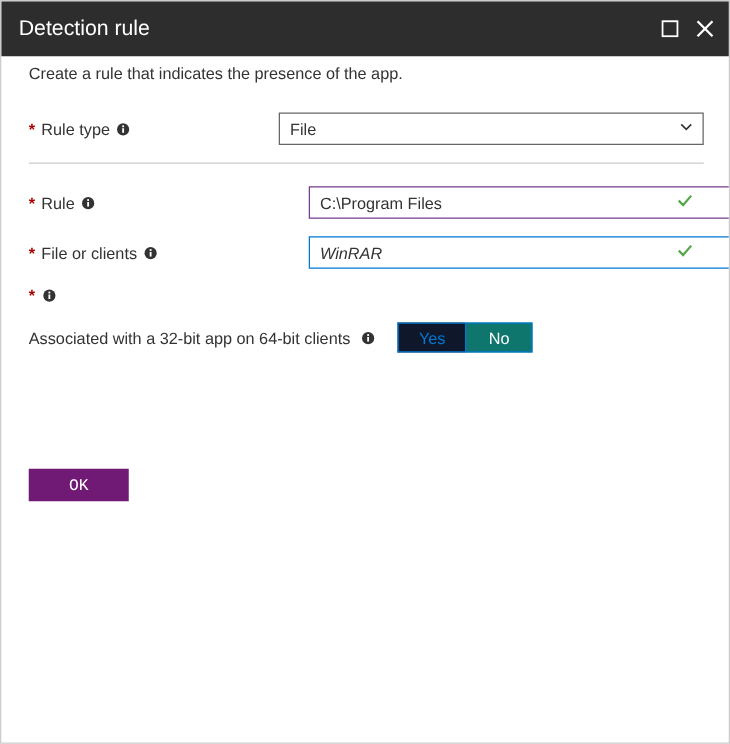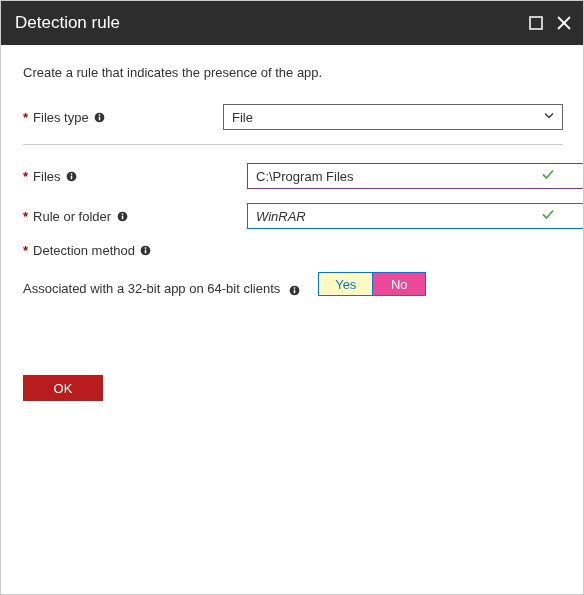--- a/index.html
+++ b/index.html
@@ -25,21 +25,21 @@
       font-size: 17px;
       font-weight: 400;
     }
     .header-icons {
       display: flex;
       gap: 14px;
       align-items: center;
     }
     .header-icons svg { display: block; }
     .content {
-      padding: 20px 22px;
+      padding: 6px 22px;
     }
     .description {
       font-size: 13px;
       color: #333;
       margin-bottom: 24px;
     }
     .row {
       display: flex;
       align-items: center;
       margin-bottom: 14px;
@@ -105,60 +105,60 @@
       transform: translateY(-50%);
       pointer-events: none;
     }
     .divider {
       border: none;
       border-top: 1px solid #ccc;
       margin: 10px 0 18px 0;
     }
     .toggle-row {
       display: flex;
-      align-items: flex-end;
+      align-items: center;
       gap: 8px;
       margin-top: 12px;
     }
     .toggle-label {
       font-size: 13px;
       color: #333;
     }
     .toggle-btns {
       display: flex;
       margin-left: 10px;
     }
     .toggle-btn {
       width: 54px;
       height: 24px;
       border: 1px solid #0078d4;
-      background: #fef9c3;
+      background: #0f172a;
       color: #0078d4;
       font-size: 13px;
       font-family: inherit;
       cursor: pointer;
     }
     .toggle-btn.selected {
-      background: #ec4899;
+      background: #0f766e;
       color: #fff;
     }
     .toggle-btn:first-child { border-right: none; }
     .footer {
       position: absolute;
       bottom: 22px;
       left: 22px;
     }
     .ok-btn {
-      background: #b91c1c;
+      background: #701a75;
       color: #fff;
       border: none;
       width: 80px;
       height: 26px;
       font-size: 13px;
-      font-family: Liberation Sans, sans-serif;
+      font-family: Liberation Mono, monospace;
       cursor: pointer;
     }
     .container { position: relative; width: 584px; height: 422px; }
   </style>
 </head>
 <body>
 <div class="container">
 
   <div class="header">
     <div class="header-title">Detection rule</div>
@@ -176,21 +176,21 @@
       </span>
     </div>
   </div>
 
   <div class="content">
     <div class="description">Create a rule that indicates the presence of the app.</div>
 
     <div class="row">
       <div class="label-col">
         <span class="required">*</span>
-        <span>Files type</span>
+        <span>Rule type</span>
         <span class="info-icon">
           <svg width="11" height="11" viewBox="0 0 12 12">
               <circle cx="6" cy="6" r="5.3" fill="#333"></circle>
               <rect x="5.2" y="5" width="1.6" height="4" fill="#fff"></rect>
               <rect x="5.2" y="2.5" width="1.6" height="1.6" fill="#fff"></rect>
             </svg>
         </span>
       </div>
       <div class="input-col">
         <select class="select-box">
@@ -202,21 +202,21 @@
             </svg>
         </span>
       </div>
     </div>
 
     <hr class="divider">
 
     <div class="row">
       <div class="label-col">
         <span class="required">*</span>
-        <span>Files</span>
+        <span>Rule</span>
         <span class="info-icon">
           <svg width="11" height="11" viewBox="0 0 12 12">
               <circle cx="6" cy="6" r="5.3" fill="#333"></circle>
               <rect x="5.2" y="5" width="1.6" height="4" fill="#fff"></rect>
               <rect x="5.2" y="2.5" width="1.6" height="1.6" fill="#fff"></rect>
             </svg>
         </span>
       </div>
       <div class="input-col">
         <input class="text-input" type="text" value="C:\Program Files" style="">
@@ -224,21 +224,21 @@
           <svg width="14" height="14" viewBox="0 0 14 14">
               <polyline points="2,7 5.5,10.5 12,3" fill="none" stroke="#56a64b" stroke-width="1.8"></polyline>
             </svg>
         </span>
       </div>
     </div>
 
     <div class="row">
       <div class="label-col">
         <span class="required">*</span>
-        <span>Rule or folder</span>
+        <span>File or clients</span>
         <span class="info-icon">
           <svg width="11" height="11" viewBox="0 0 12 12">
               <circle cx="6" cy="6" r="5.3" fill="#333"></circle>
               <rect x="5.2" y="5" width="1.6" height="4" fill="#fff"></rect>
               <rect x="5.2" y="2.5" width="1.6" height="1.6" fill="#fff"></rect>
             </svg>
         </span>
       </div>
       <div class="input-col">
         <input class="text-input active" type="text" value="WinRAR" style="">
@@ -246,21 +246,20 @@
           <svg width="14" height="14" viewBox="0 0 14 14">
               <polyline points="2,7 5.5,10.5 12,3" fill="none" stroke="#56a64b" stroke-width="1.8"></polyline>
             </svg>
         </span>
       </div>
     </div>
 
     <div class="row">
       <div class="label-col">
         <span class="required">*</span>
-        <span>Detection method</span>
         <span class="info-icon">
           <svg width="11" height="11" viewBox="0 0 12 12">
               <circle cx="6" cy="6" r="5.3" fill="#333"></circle>
               <rect x="5.2" y="5" width="1.6" height="4" fill="#fff"></rect>
               <rect x="5.2" y="2.5" width="1.6" height="1.6" fill="#fff"></rect>
             </svg>
         </span>
       </div>
     </div>
 

